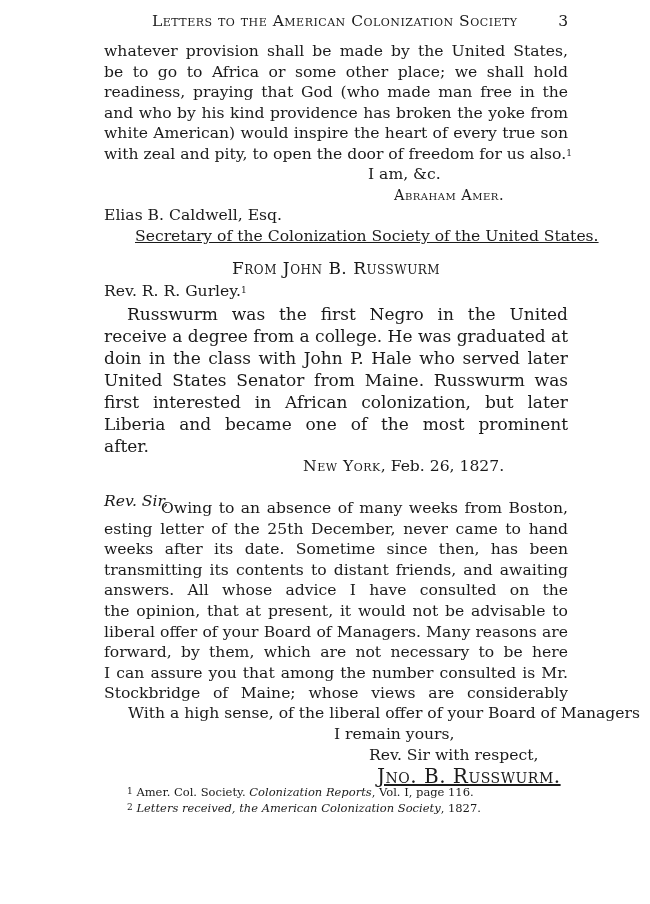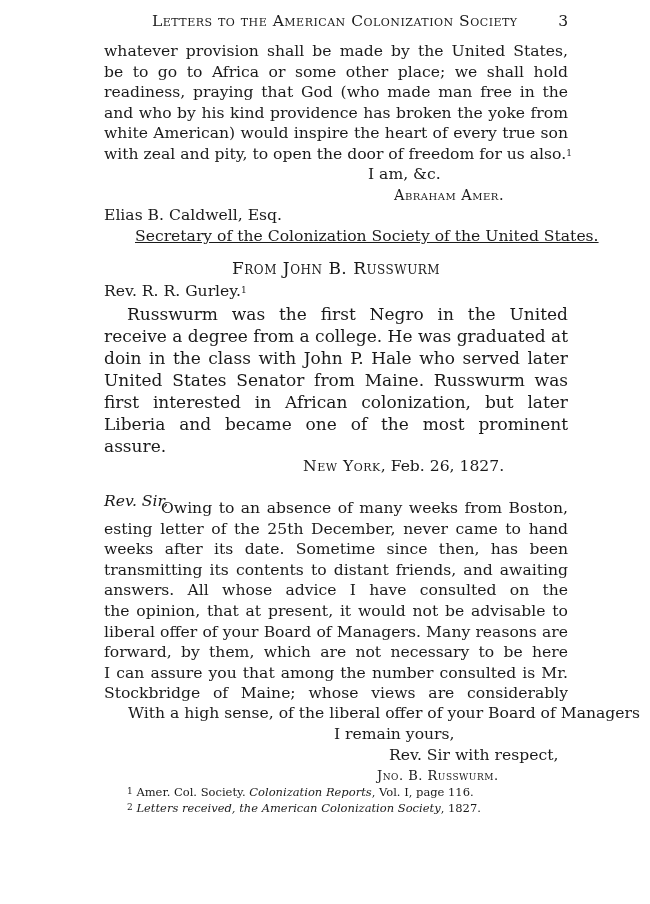--- a/index.html
+++ b/index.html
@@ -60,43 +60,43 @@
   <span class="abs sc" style="left:128px; top:258px; font-size:17px;">From John B. Russwurm</span>
   <span class="abs" style="left:0; top:281px;"><span>Rev. R. R. Gurley.</span><sup>1</sup></span>
 
   <div class="large" style="top:303px;">
     <span class="jline" style="text-indent:23px;">Russwurm was the first Negro in the United States to</span>
     <span class="jline">receive a degree from a college.  He was graduated at Bow-</span>
     <span class="jline">doin in the class with John P. Hale who served later as</span>
     <span class="jline">United States Senator from Maine.  Russwurm was not at</span>
     <span class="jline">first interested in African colonization, but later emigrated to</span>
     <span class="jline">Liberia and became one of the most prominent functionaries</span>
-    <span class="line">assure.</span>
+    <span class="line">after.</span>
   </div>
 
   <span class="abs" style="left:199px; top:456px;"><span class="sc">New York</span><span>, Feb. 26, 1827.</span></span>
   <span class="abs italic" style="left:0; top:491px;">Rev. Sir,</span>
 
   <div class="body-text" style="top:498px;">
     <span class="jline" style="text-indent:57px;">Owing to an absence of many weeks from Boston, your inter-</span>
     <span class="jline">esting letter of the 25th December, never came to hand until some</span>
     <span class="jline">weeks after its date.  Sometime since then, has been occupied in</span>
     <span class="jline">transmitting its contents to distant friends, and awaiting their</span>
     <span class="jline">answers.  All whose advice I have consulted on the subject, are of</span>
     <span class="jline">the opinion, that at present, it would not be advisable to accept the</span>
     <span class="jline">liberal offer of your Board of Managers.  Many reasons are brought</span>
     <span class="jline">forward, by them, which are not necessary to be here inserted.</span>
     <span class="jline">I can assure you that among the number consulted is Mr. C.</span>
     <span class="jline">Stockbridge of Maine; whose views are considerably altered, since</span>
   </div>
 
   <span class="abs" style="left:24px; top:703px;">With a high sense, of the liberal offer of your Board of Managers</span>
   <span class="abs" style="left:230px; top:724px;">I remain yours,</span>
-  <span class="abs" style="left:285px; top:745px;">Rev. Sir with respect,</span>
-  <span class="abs sc" style="left:273px; top:766px; font-size:13px;">Jno. B. Russwurm.</span>
+  <span class="abs" style="left:265px; top:745px;">Rev. Sir with respect,</span>
+  <span class="abs sc" style="left:273px; top:766px; font-size:20px;text-decoration:underline;">Jno. B. Russwurm.</span>
 
   <div class="foot" style="left:23px; top:785px;">
     <sup>1</sup>
     <span>Amer. Col. Society.  </span><span class="italic">Colonization Reports</span><span>, Vol. I, page 116.</span>
   </div>
   <div class="foot" style="left:23px; top:801px;">
     <sup>2</sup>
     <span class="italic">Letters received, the American Colonization Society</span><span>, 1827.</span>
   </div>
 

